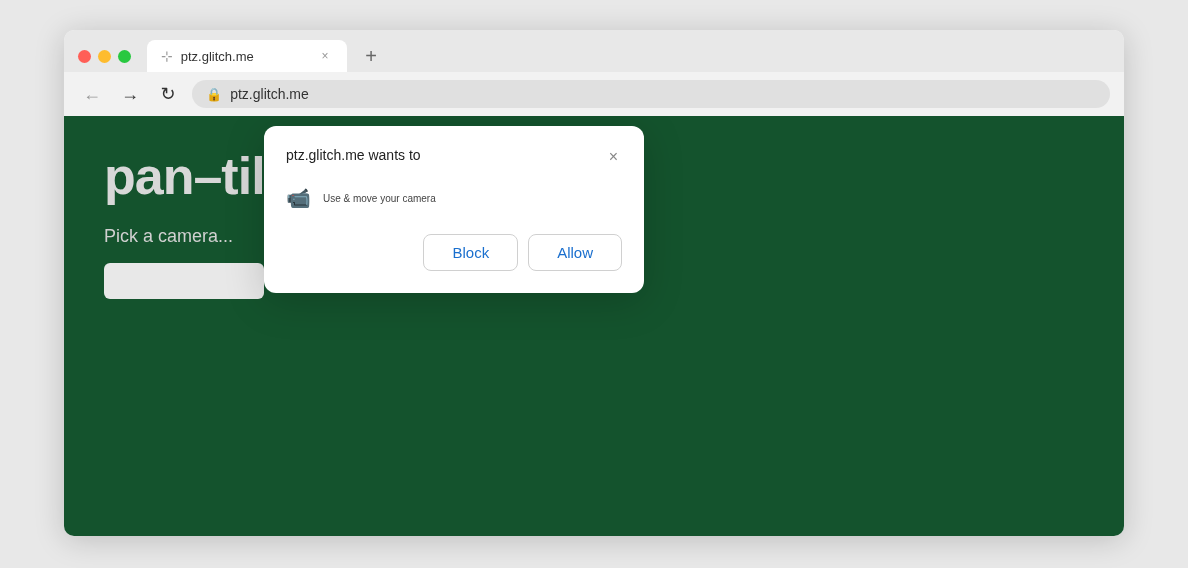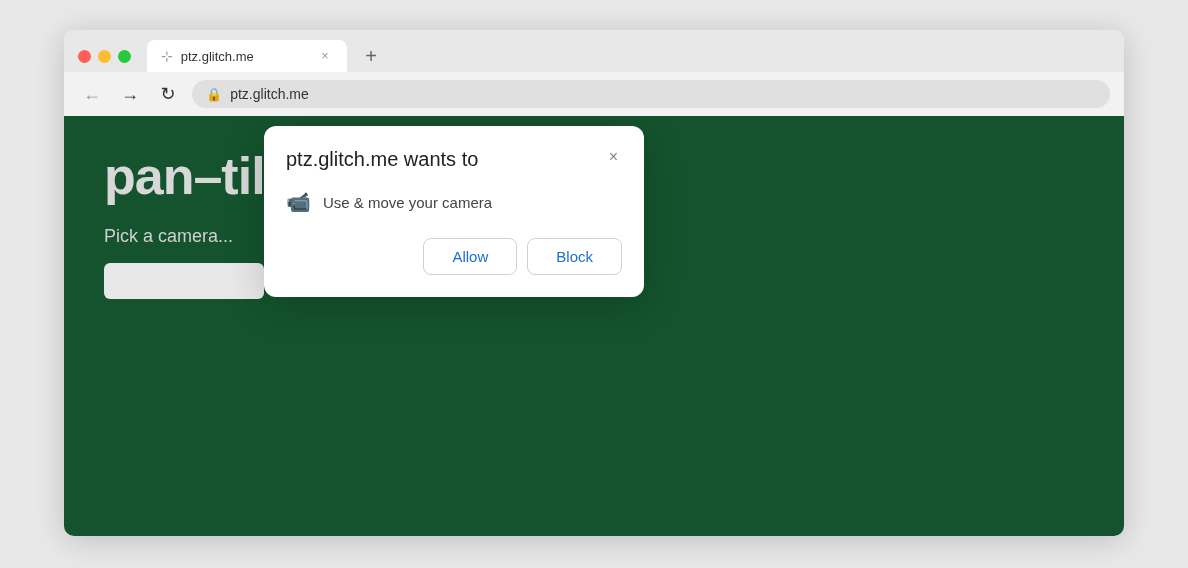--- a/index.html
+++ b/index.html
@@ -192,21 +192,21 @@
     }
 
     .dialog-header {
       display: flex;
       align-items: flex-start;
       justify-content: space-between;
       margin-bottom: 18px;
     }
 
     .dialog-title {
-      font-size: 20px;
+      font-size: 14px;
       font-weight: 500;
       color: #222;
       line-height: 1.3;
     }
 
     .dialog-close {
       color: #888;
       font-size: 16px;
       cursor: pointer;
       padding: 2px 4px;
@@ -219,21 +219,21 @@
       gap: 12px;
       margin-bottom: 24px;
     }
 
     .camera-icon {
       font-size: 20px;
       color: #555;
     }
 
     .permission-text {
-      font-size: 15px;
+      font-size: 10px;
       color: #444;
     }
 
     .dialog-actions {
       display: flex;
       justify-content: flex-end;
       gap: 10px;
     }
 
     .btn {
@@ -296,20 +296,20 @@
           <div class="dialog-title">ptz.glitch.me wants to</div>
           <div class="dialog-close">×</div>
         </div>
 
         <div class="dialog-permission-row">
           <span class="camera-icon">📹</span>
           <span class="permission-text">Use &amp; move your camera</span>
         </div>
 
         <div class="dialog-actions">
+          <button class="btn btn-block">Block</button>
           <button class="btn btn-allow">Allow</button>
-          <button class="btn btn-block">Block</button>
         </div>
       </div>
     </div>
   </div>
 
 </div>
 
 </body></html>

